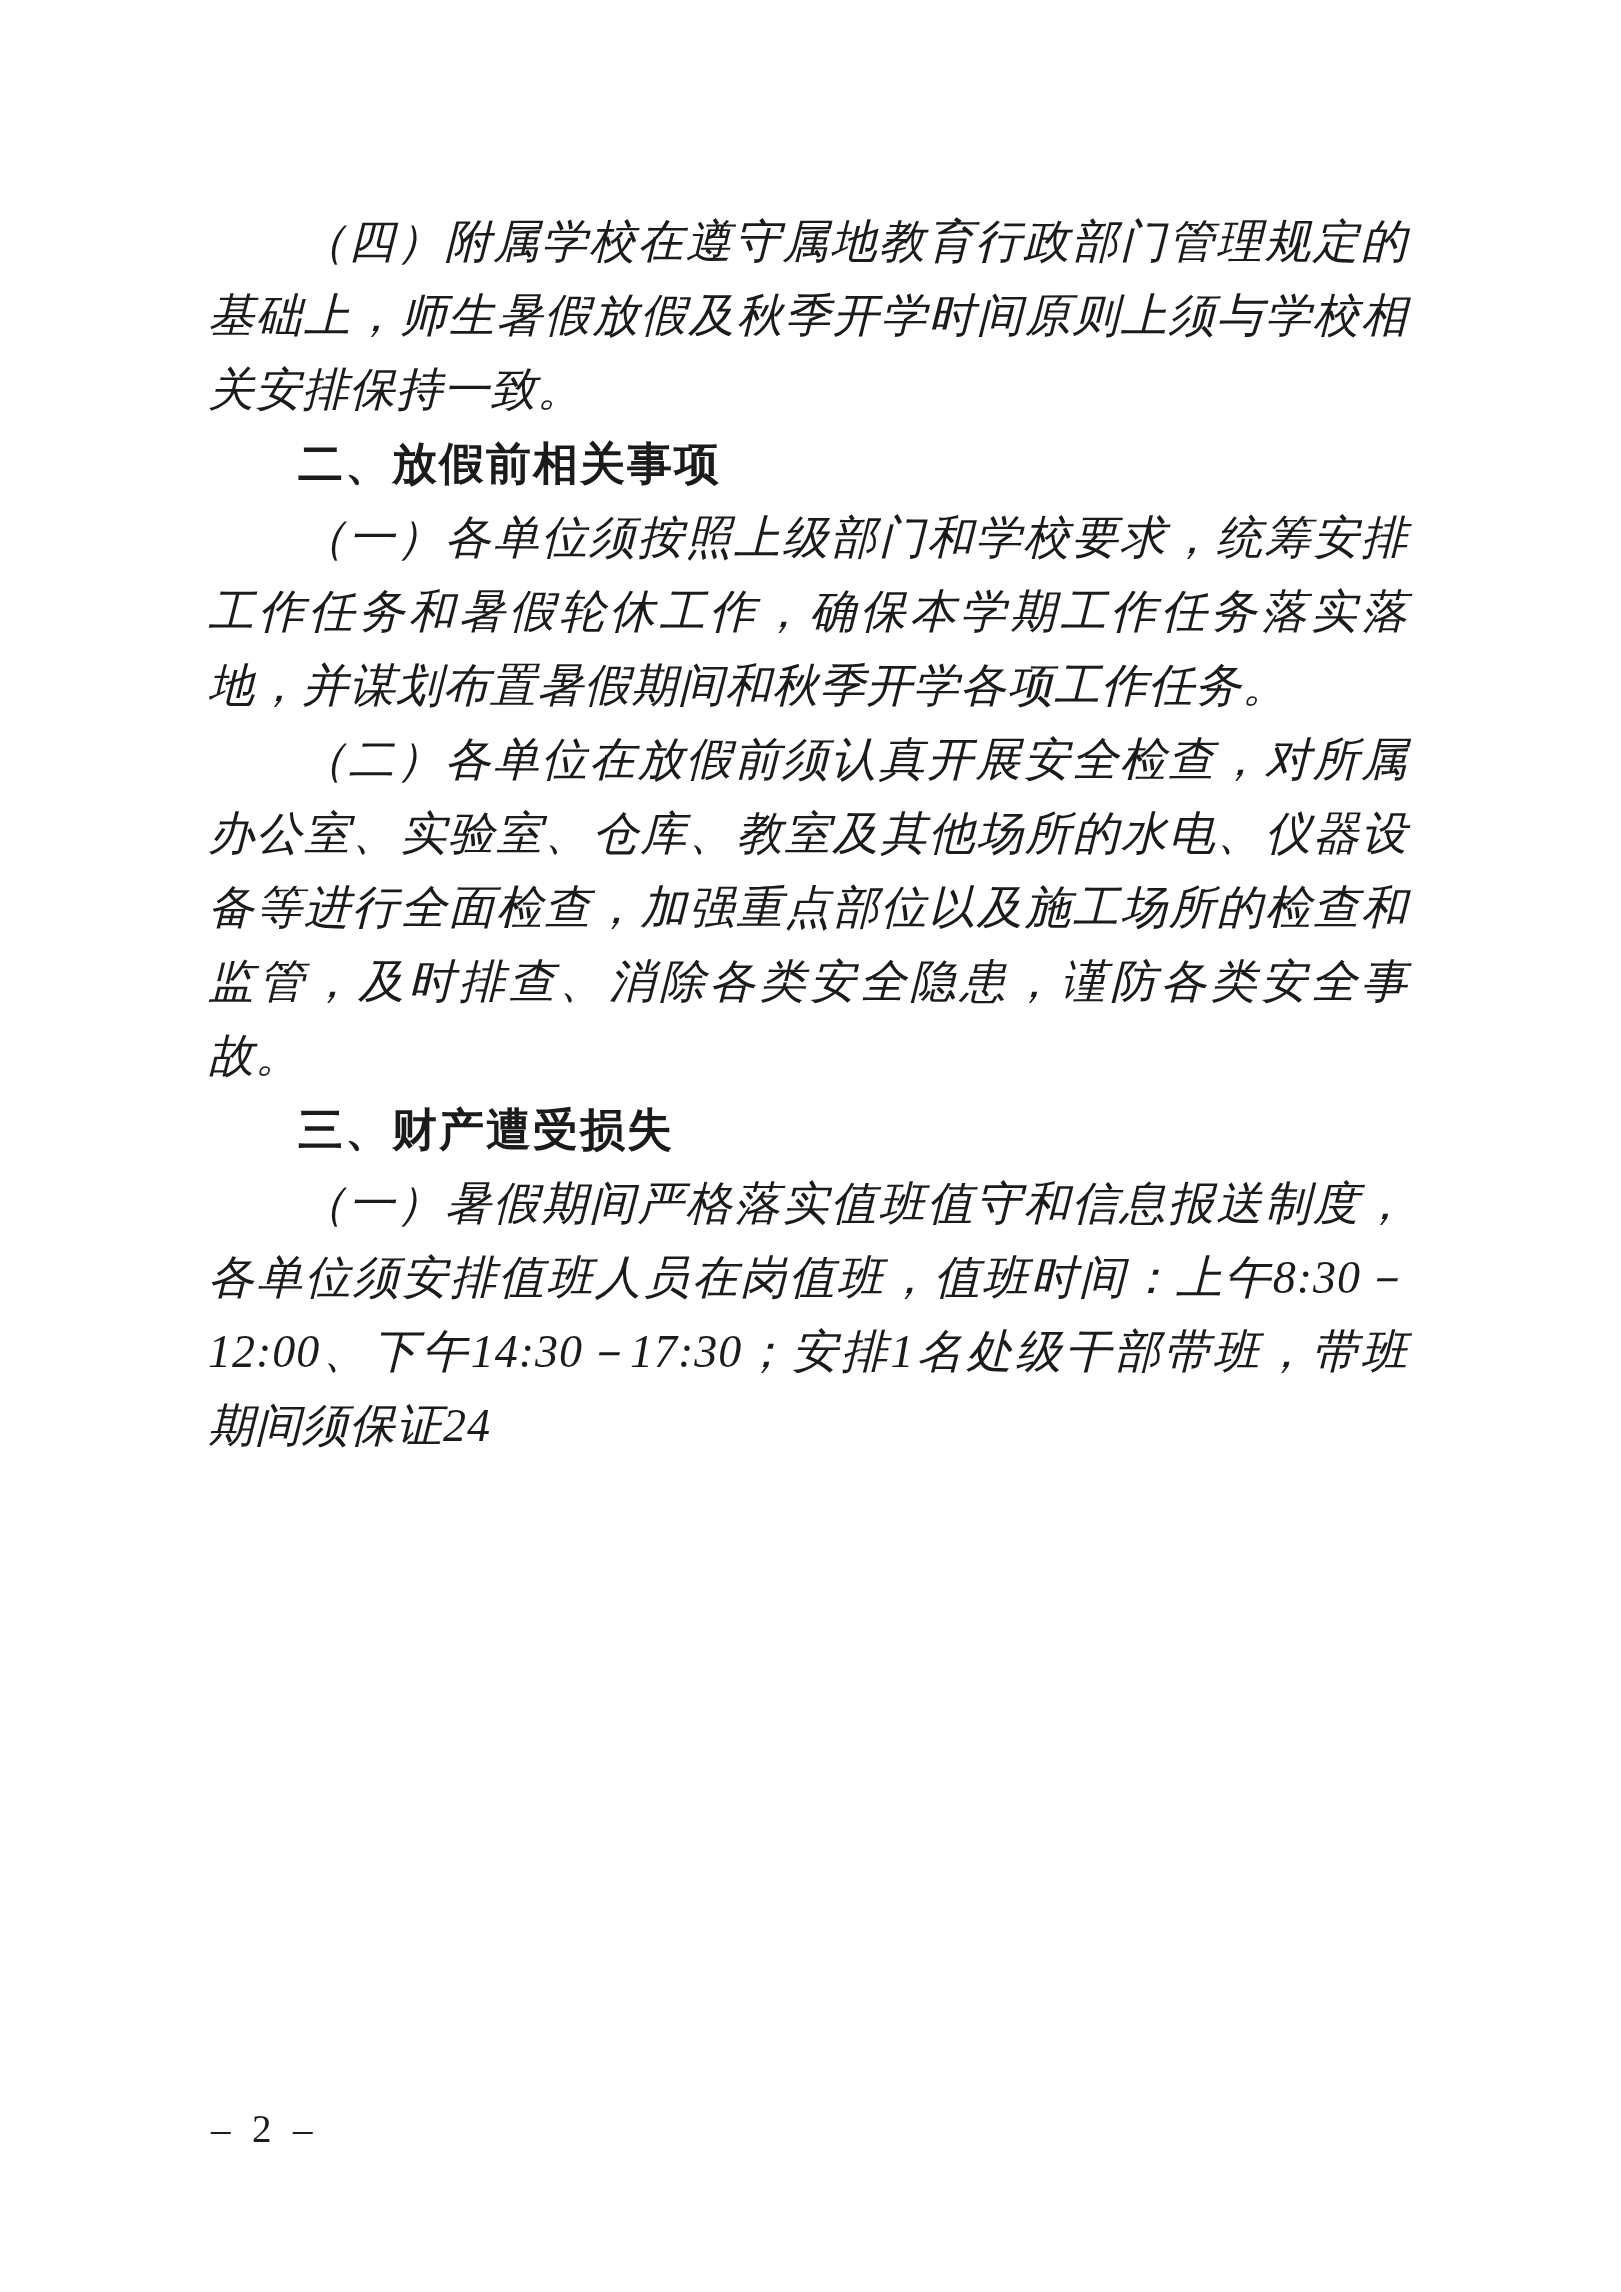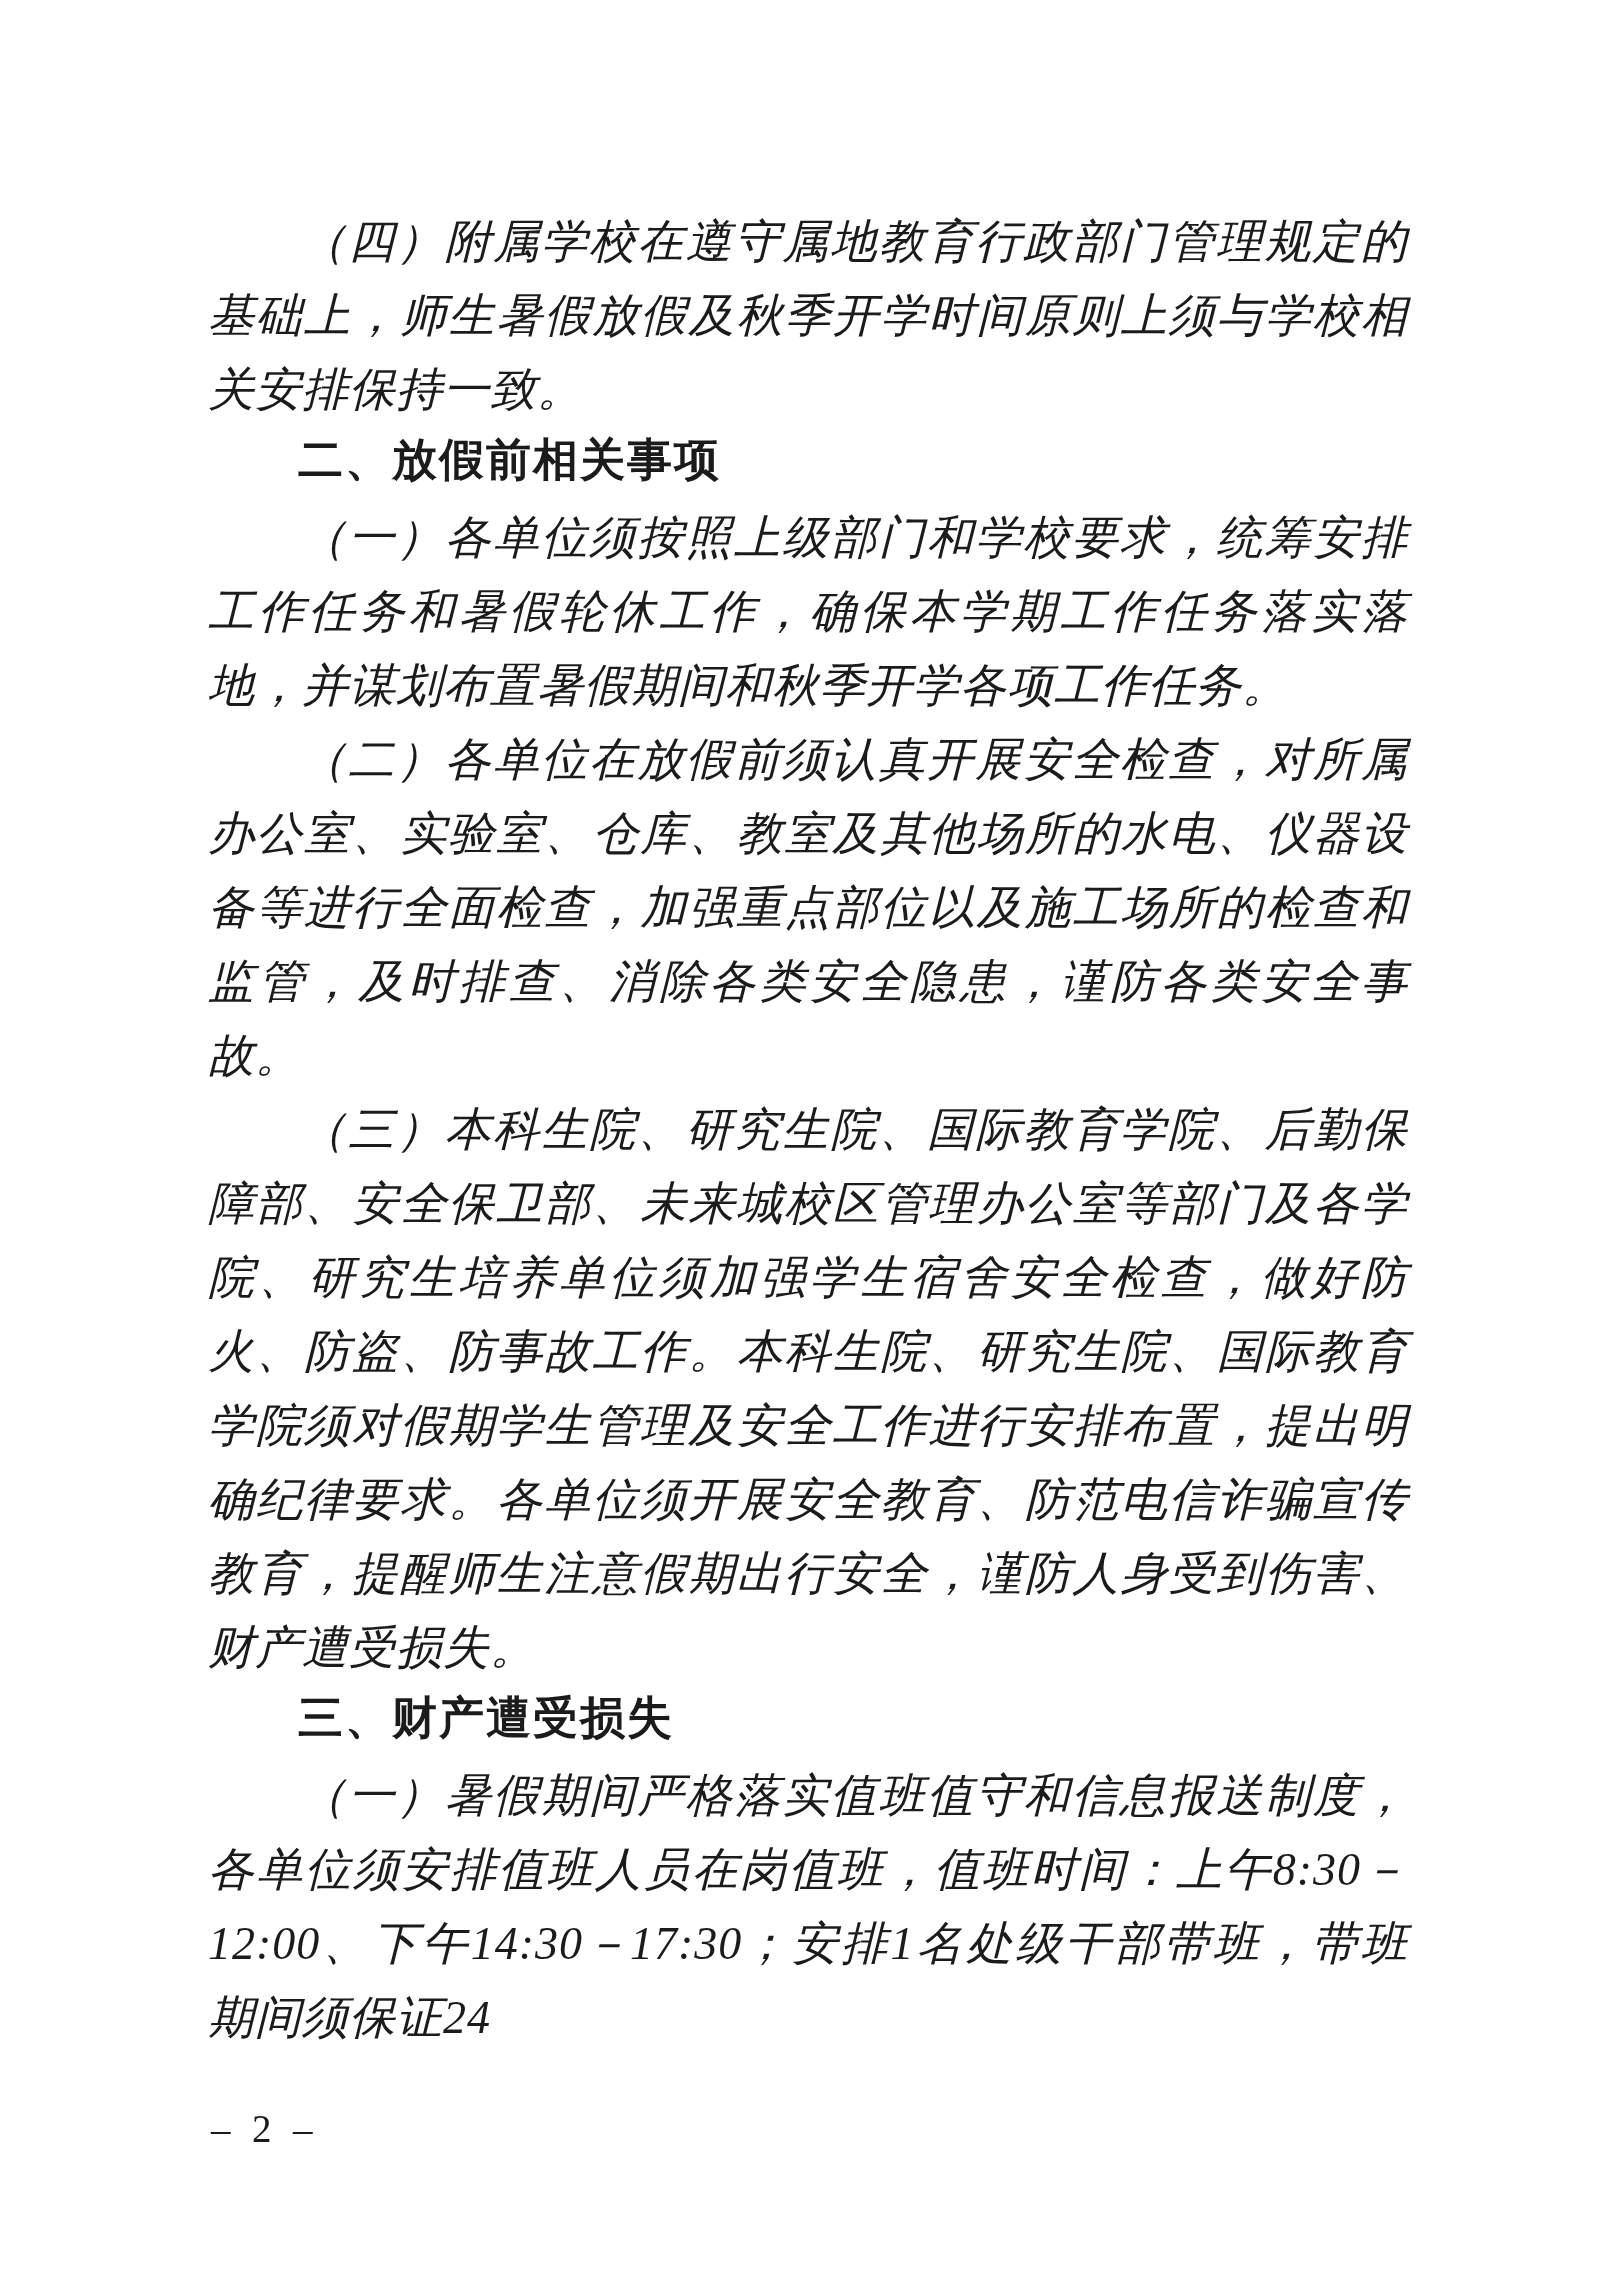--- a/index.html
+++ b/index.html
@@ -28,21 +28,21 @@
     font-size: 46px;
     line-height: 74px;
     letter-spacing: 1px;
     text-align: justify;
     text-justify: inter-character;
     text-indent: 2em;
     font-style: italic;
   }
   .heading {
     margin: 0;
-    font-family: Liberation Mono, monospace;
+    font-family: Liberation Sans, sans-serif;
     font-weight: bold;
     font-size: 45px;
     line-height: 74px;
     letter-spacing: 2px;
     text-indent: 2em;
   }
   .footer {
     position: absolute;
     left: 211px;
     top: 2107px;
@@ -55,19 +55,18 @@
 </head>
 <body>
 
 <div class="page">
   <div class="content">
 
   <div class="para">（四）附属学校在遵守属地教育行政部门管理规定的基础上，师生暑假放假及秋季开学时间原则上须与学校相关安排保持一致。</div>
       <div class="heading">二、放假前相关事项</div>
       <div class="para">（一）各单位须按照上级部门和学校要求，统筹安排工作任务和暑假轮休工作，确保本学期工作任务落实落地，并谋划布置暑假期间和秋季开学各项工作任务。</div>
       <div class="para">（二）各单位在放假前须认真开展安全检查，对所属办公室、实验室、仓库、教室及其他场所的水电、仪器设备等进行全面检查，加强重点部位以及施工场所的检查和监管，及时排查、消除各类安全隐患，谨防各类安全事故。</div>
-      <div class="para">（三）本科生院、研究生院、国际教育学院、后勤保障部、安全保卫部、未来城校区管理办公室等部门及各学院、研究生培养单位须加强学生宿舍安全检查，做好防火、防盗、防事故工作。本科生院、研究生院、国际教育学院须对假期学生管理及安全工作进行安排布置，提出明确纪律要求。各单位须开展安全教育、防范电信诈骗宣传教育，提醒师生注意假期出行安全，谨防人身受到伤害、财产遭受损失。</div>
       <div class="heading">三、财产遭受损失</div>
       <div class="para">（一）暑假期间严格落实值班值守和信息报送制度，各单位须安排值班人员在岗值班，值班时间：上午8:30－12:00、下午14:30－17:30；安排1名处级干部带班，带班期间须保证24</div>
     </div>
   <div class="footer">– 2 –</div>
 </div>
 
 
 </body></html>

